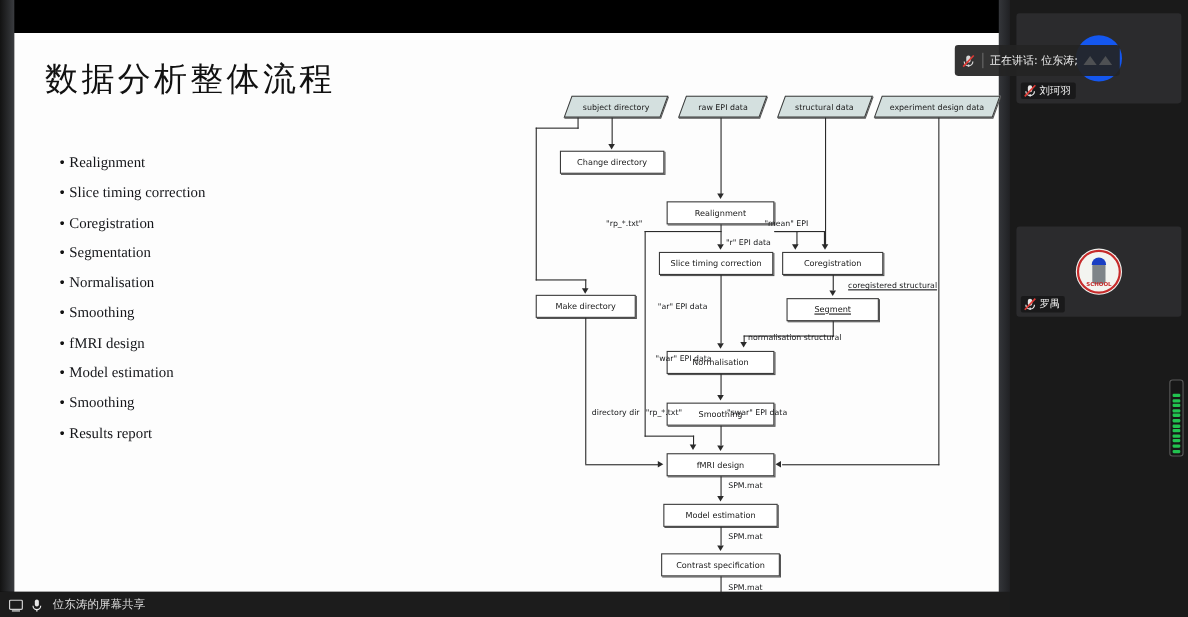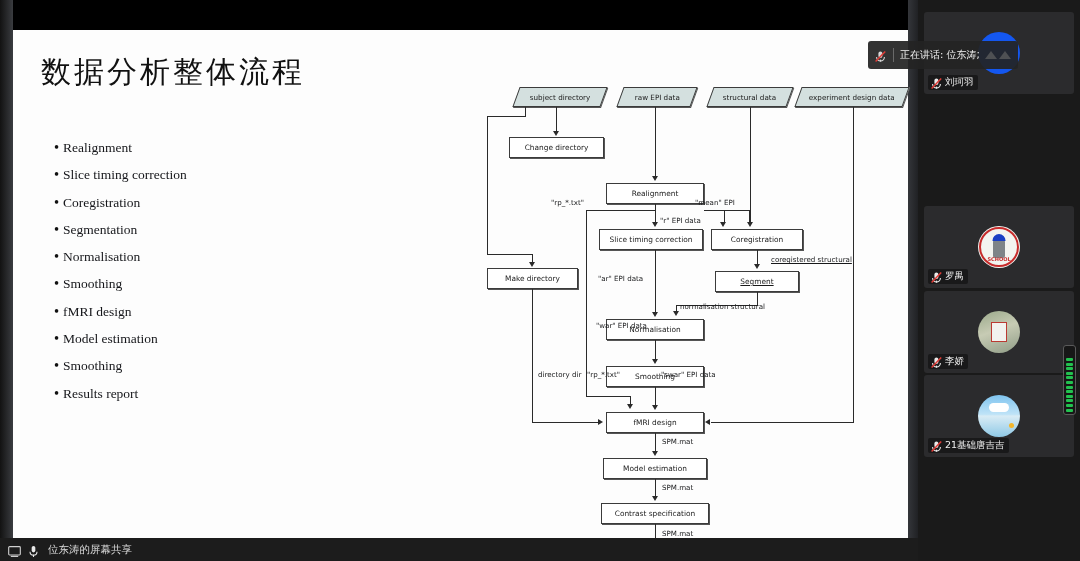--- a/index.html
+++ b/index.html
@@ -331,54 +331,21 @@
               <rect x="4.4" y="1.5" width="4" height="6.4" rx="2" fill="#e8e8e8"></rect>
               <path d="M2.6 7a3.9 3.9 0 0 0 7.8 0" fill="none" stroke="#e8e8e8" stroke-width="1.1"></path>
               <rect x="5.9" y="9.6" width="1.2" height="2.1" fill="#e8e8e8"></rect>
               <line x1="1.6" y1="11.6" x2="11.2" y2="1.5" stroke="#e03b36" stroke-width="1.5"></line>
             </svg>
         </span>
         <span class="nm">罗禺</span>
       </div>
     </div>
 
-    <div class="tile" style="top:291px;">
-      <div class="avatar av-doc">
-        <div class="paper"></div>
-      </div>
-      <div class="tile-name">
-        <span class="mic">
-          <svg viewBox="0 0 13 13" width="13" height="13">
-              <rect x="4.4" y="1.5" width="4" height="6.4" rx="2" fill="#e8e8e8"></rect>
-              <path d="M2.6 7a3.9 3.9 0 0 0 7.8 0" fill="none" stroke="#e8e8e8" stroke-width="1.1"></path>
-              <rect x="5.9" y="9.6" width="1.2" height="2.1" fill="#e8e8e8"></rect>
-              <line x1="1.6" y1="11.6" x2="11.2" y2="1.5" stroke="#e03b36" stroke-width="1.5"></line>
-            </svg>
-        </span>
-        <span class="nm">李娇</span>
-      </div>
-    </div>
-
-    <div class="tile" style="top:375px;">
-      <div class="avatar av-sea">
-        <div class="cloud"></div>
-        <div class="sun"></div>
-      </div>
-      <div class="tile-name">
-        <span class="mic">
-          <svg viewBox="0 0 13 13" width="13" height="13">
-              <rect x="4.4" y="1.5" width="4" height="6.4" rx="2" fill="#e8e8e8"></rect>
-              <path d="M2.6 7a3.9 3.9 0 0 0 7.8 0" fill="none" stroke="#e8e8e8" stroke-width="1.1"></path>
-              <rect x="5.9" y="9.6" width="1.2" height="2.1" fill="#e8e8e8"></rect>
-              <line x1="1.6" y1="11.6" x2="11.2" y2="1.5" stroke="#e03b36" stroke-width="1.5"></line>
-            </svg>
-        </span>
-        <span class="nm">21基础唐吉吉</span>
-      </div>
-    </div>
+
 
   </div>
 
   <div id="audio-meter">
     <i></i>
       <i></i>
     <i></i>
       <i></i>
     <i></i>
       <i></i>

